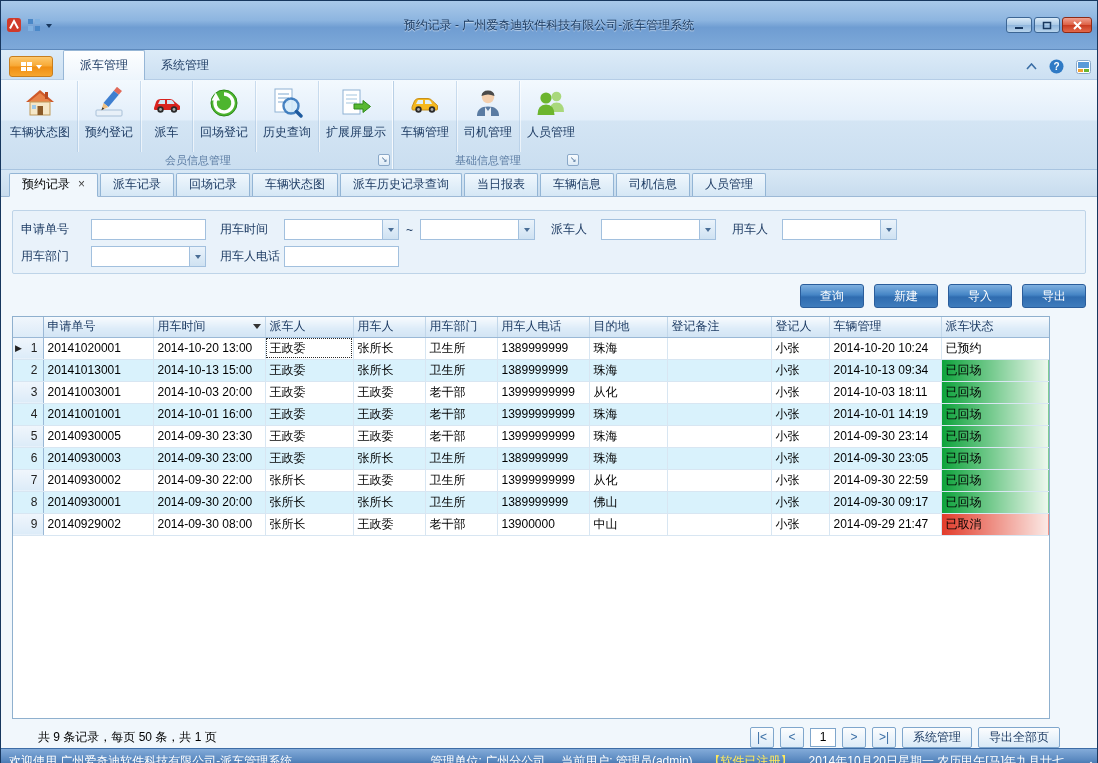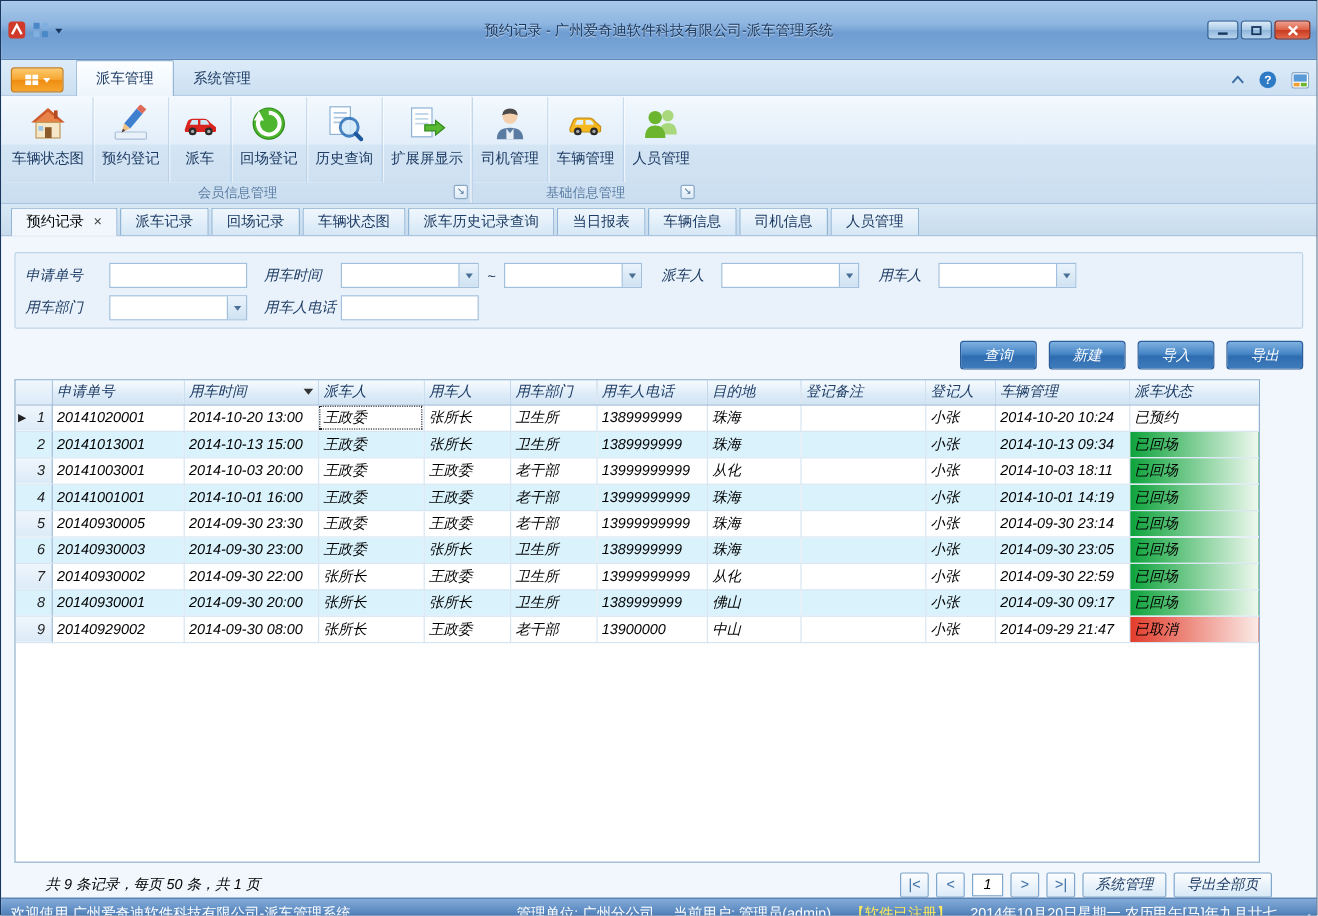--- a/index.html
+++ b/index.html
@@ -40,21 +40,21 @@
   .rcaption { height:17px; display:flex; align-items:center; justify-content:center; position:relative; color:#5b7ca3; font-size:11px; }
   .launcher { position:absolute; right:3px; bottom:3px; width:12px; height:12px; border:1px solid #8aa8c8; border-radius:2px; background:linear-gradient(#f8fbfe,#dceaf6); color:#4a6e96; font-size:8px; line-height:10px; text-align:center; }
 
   
   .doctabs { flex:0 0 27px; background:linear-gradient(#d8e8f5,#c8dcee); display:flex; align-items:flex-end; padding:0 0 0 8px; border-bottom:1px solid #9db9d6; }
   .dtab { height:23px; line-height:21px; padding:0 12px; margin-right:2px; border:1px solid #93b5d5; border-bottom:none; border-radius:2px 2px 0 0; background:linear-gradient(#f0f7fd,#d5e7f5); color:#1e3c64; white-space:nowrap; }
   .dtab.active { background:#f1f7fc; color:#000; margin-bottom:-1px; height:24px; border-bottom:1px solid #f1f7fc; z-index:1; }
   .dtab .close-x { margin-left:8px; color:#444; }
 
   
-  .page { flex:1; background:#f1f7fc; padding:13px 11px 0; display:flex; flex-direction:column;font-style:italic; }
+  .page { flex:1; background:#f1f7fc; padding:13px 11px 0; display:flex; flex-direction:column; }
   .filterbox { height:64px; border:1px solid #bed4e8; border-radius:2px; background:#e9f2fa; padding:8px; display:flex; flex-direction:column; gap:6px; }
   .frow { display:flex; align-items:center; height:21px; }
   .flabel { color:#1e3c64; white-space:nowrap; }
   .w70{width:70px}.w64{width:64px}.w50{width:50px}.ml14{margin-left:14px}.ml16{margin-left:16px}
   input.fld { width:115px; height:21px; border:1px solid #a2c0de; background:#fff; padding:0 3px; font:inherit; }
   .combo { width:115px; height:21px; border:1px solid #a2c0de; background:#fff; display:flex; }
   .combo input { flex:1; min-width:0; border:none; outline:none; font:inherit; padding:0 3px; background:transparent; }
   .cbtn { width:16px; border-left:1px solid #a2c0de; background:linear-gradient(#eaf3fb,#cfe2f2); display:flex; align-items:center; justify-content:center; }
   .arrow-down { width:0; height:0; border:3.5px solid transparent; border-top:4.5px solid #4a6e96; margin-top:4px; }
   .tilde { margin:0 7px; color:#1e3c64; }
@@ -252,41 +252,41 @@
           <div class="rcaption">
             <span>会员信息管理</span>
             <span class="launcher">↘</span>
           </div>
         </div>
         <div class="rgroup">
           <div class="ritems">
             <div class="ritem">
               <div class="ricon">
                 <svg width="32" height="32" viewBox="0 0 32 32">
-                  <path d="M5 29 Q5 19.5 16 19.5 Q27 19.5 27 29 Z" fill="#5a7ba2"></path>
-                  <path d="M13 20 L16 24 L19 20 L19 29 L13 29 Z" fill="#e8eef5"></path>
-                  <circle cx="16" cy="10" r="6.2" fill="#f3cfae"></circle>
-                  <path d="M9.5 9 Q10 3.5 16 3.5 Q22 3.5 22.5 9 Q19 7.5 16 7.5 Q13 7.5 9.5 9 Z" fill="#4a4a4a"></path>
-                </svg>
-              </div>
-              <div class="rlabel">司机管理</div>
-            </div>
-            <div class="ritem">
-              <div class="ricon">
-                <svg width="32" height="32" viewBox="0 0 32 32">
                   <path d="M3 20 L5.5 14 Q6.5 11.5 10 11.5 L19 11.5 Q22 11.5 24 14.5 L28.5 18.5 L28.5 22 Q28.5 23 27.5 23 L4 23 Q3 23 3 22 Z" fill="#f5b81e" stroke="#c8901a"></path>
                   <path d="M9 13 L14 13 L14 17 L7 17 Z" fill="#dff0fa"></path>
                   <path d="M16 13 L19.5 13 Q21.5 13 23 17 L16 17 Z" fill="#dff0fa"></path>
                   <circle cx="9.5" cy="22.5" r="3.2" fill="#2a2a2a"></circle>
                   <circle cx="9.5" cy="22.5" r="1.4" fill="#aaa"></circle>
                   <circle cx="23" cy="22.5" r="3.2" fill="#2a2a2a"></circle>
                   <circle cx="23" cy="22.5" r="1.4" fill="#aaa"></circle>
                 </svg>
               </div>
               <div class="rlabel">车辆管理</div>
+            </div>
+            <div class="ritem">
+              <div class="ricon">
+                <svg width="32" height="32" viewBox="0 0 32 32">
+                  <path d="M5 29 Q5 19.5 16 19.5 Q27 19.5 27 29 Z" fill="#5a7ba2"></path>
+                  <path d="M13 20 L16 24 L19 20 L19 29 L13 29 Z" fill="#e8eef5"></path>
+                  <circle cx="16" cy="10" r="6.2" fill="#f3cfae"></circle>
+                  <path d="M9.5 9 Q10 3.5 16 3.5 Q22 3.5 22.5 9 Q19 7.5 16 7.5 Q13 7.5 9.5 9 Z" fill="#4a4a4a"></path>
+                </svg>
+              </div>
+              <div class="rlabel">司机管理</div>
             </div>
             <div class="ritem">
               <div class="ricon">
                 <svg width="32" height="32" viewBox="0 0 32 32">
                   <circle cx="21.5" cy="9.5" r="4.8" fill="#a9d87c"></circle>
                   <path d="M14.5 25 Q14.5 15.5 21.5 15.5 Q29 15.5 29 25 Z" fill="#a9d87c"></path>
                   <circle cx="11" cy="11" r="5.6" fill="#6cb52e"></circle>
                   <path d="M2.5 28 Q2.5 17.5 11 17.5 Q19.5 17.5 19.5 28 Z" fill="#6cb52e"></path>
                 </svg>
               </div>

